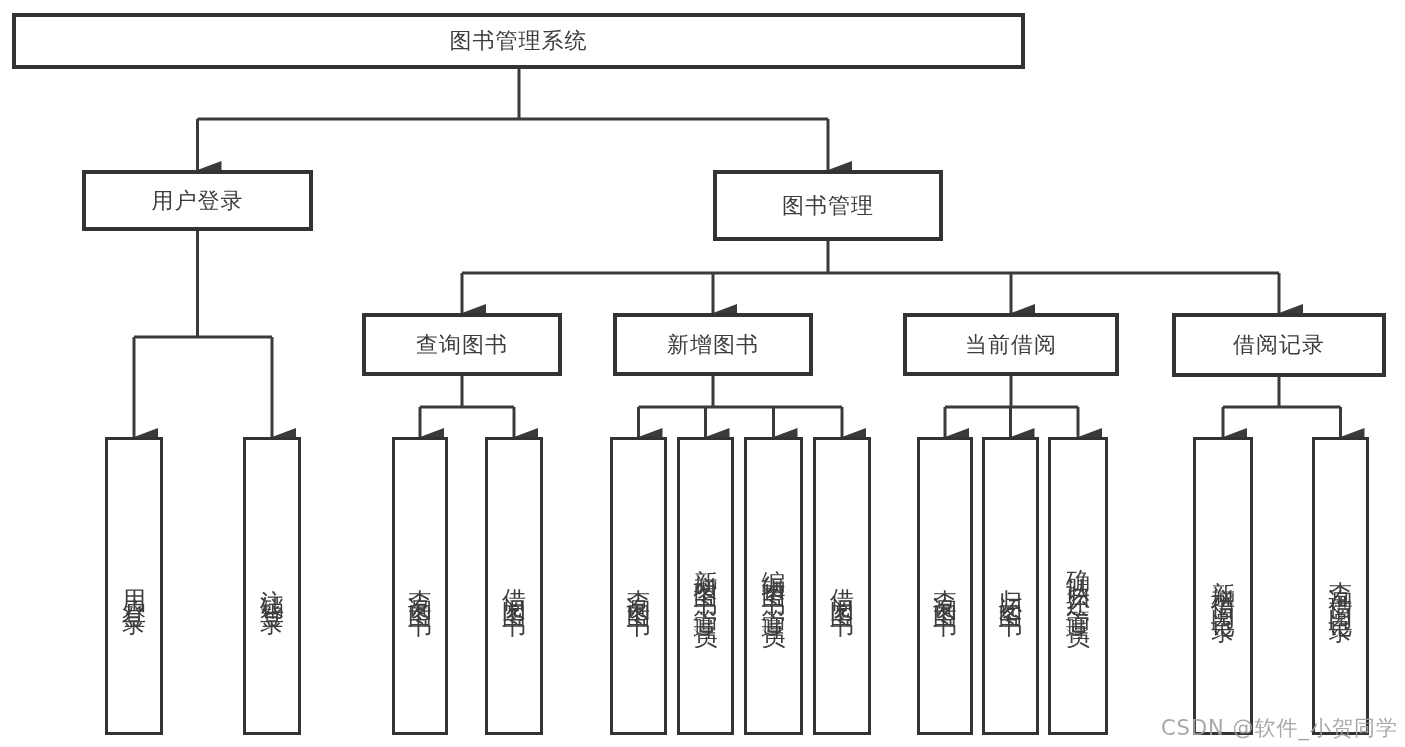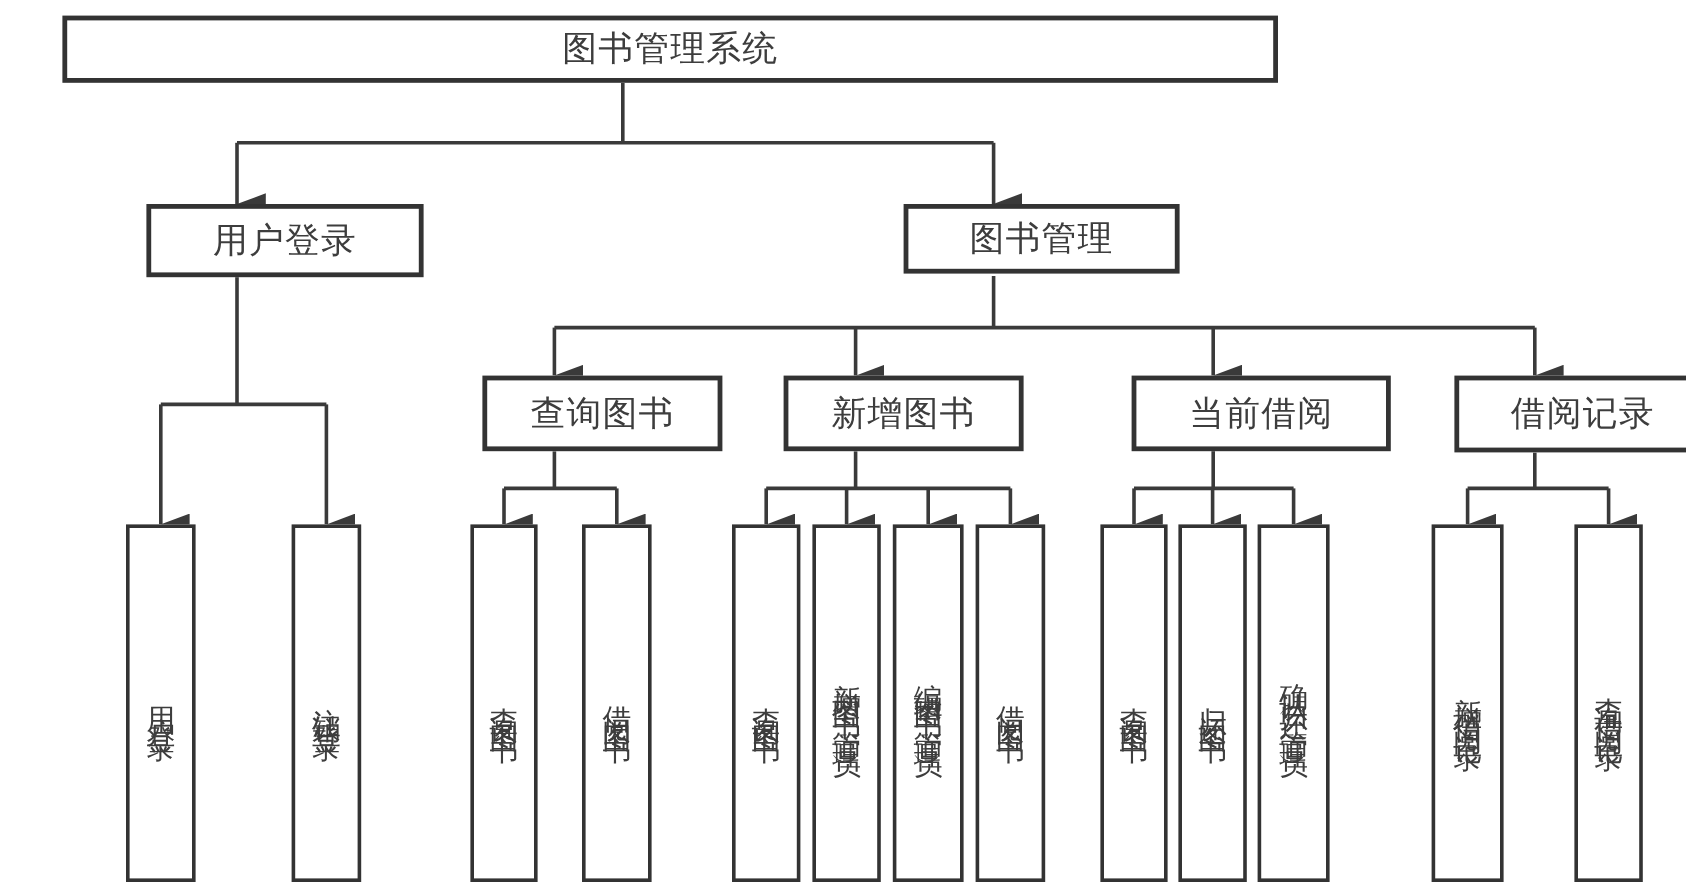--- a/index.html
+++ b/index.html
@@ -27,24 +27,23 @@
     background: #ffffff;
     border: 4px solid #333333;
     box-sizing: border-box;
     display: flex;
     align-items: center;
     justify-content: center;
     color: #3d3d3d;
     z-index: 2;
   }
   .hbox {
-    font-size: 29px;
+    font-size: 22px;
     letter-spacing: 1px;
     white-space: nowrap;
-    margin-left: 40px;
   }
   .vbox {
     border-width: 3px;
   }
   .vbox .vtext {
     writing-mode: vertical-rl;
     text-orientation: mixed;
     font-size: 24px;
     letter-spacing: 8px;
     line-height: 1;
@@ -110,21 +109,21 @@
     </g>
   </svg>
 
   <div class="box hbox" style="left:12px; top:13px; width:1013px; height:56px;">
     <span class="label">图书管理系统</span>
   </div>
 
   <div class="box hbox" style="left:82px; top:170px; width:231px; height:61px;">
     <span class="label">用户登录</span>
   </div>
-  <div class="box hbox" style="left:713px; top:170px; width:230px; height:58px;">
+  <div class="box hbox" style="left:713px; top:170px; width:230px; height:71px;">
     <span class="label">图书管理</span>
   </div>
 
   <div class="box hbox" style="left:362px; top:313px; width:200px; height:63px;">
     <span class="label">查询图书</span>
   </div>
   <div class="box hbox" style="left:613px; top:313px; width:200px; height:63px;">
     <span class="label">新增图书</span>
   </div>
   <div class="box hbox" style="left:903px; top:313px; width:216px; height:63px;font-family:Liberation Mono, monospace;">
@@ -171,14 +170,15 @@
     <span class="vtext">确认归还（管理员）</span>
   </div>
 
   <div class="box vbox" style="left:1193px; top:437px; width:60px; height:298px;">
     <span class="vtext">新增借阅记录</span>
   </div>
   <div class="box vbox" style="left:1312px; top:437px; width:57px; height:298px;">
     <span class="vtext">查询借阅记录</span>
   </div>
 
+  <div id="watermark">CSDN @软件_小贺同学</div>
 
 </div>
 
 </body></html>

